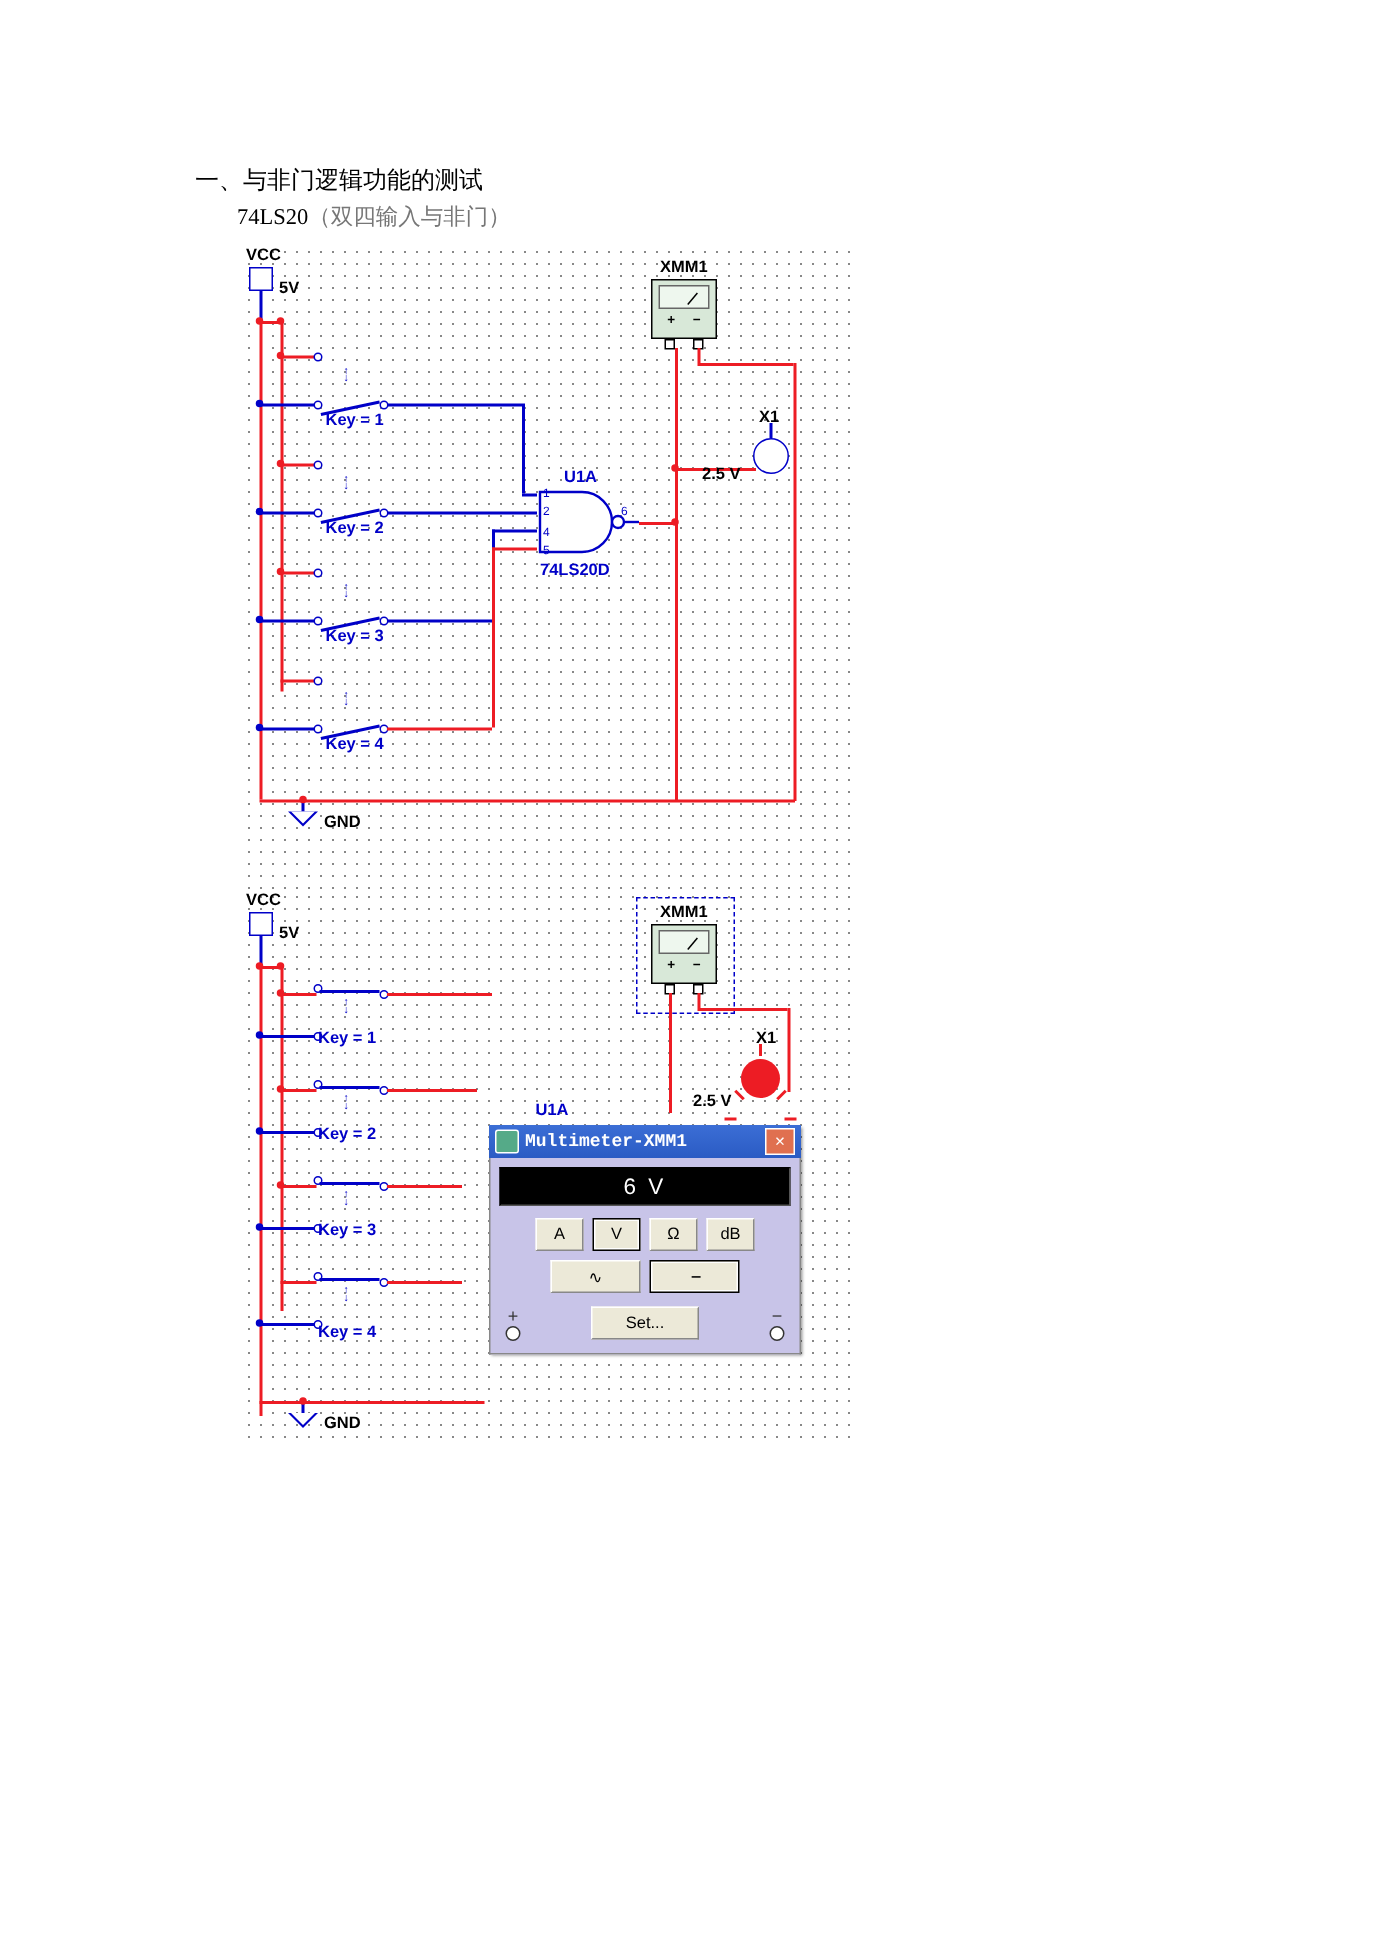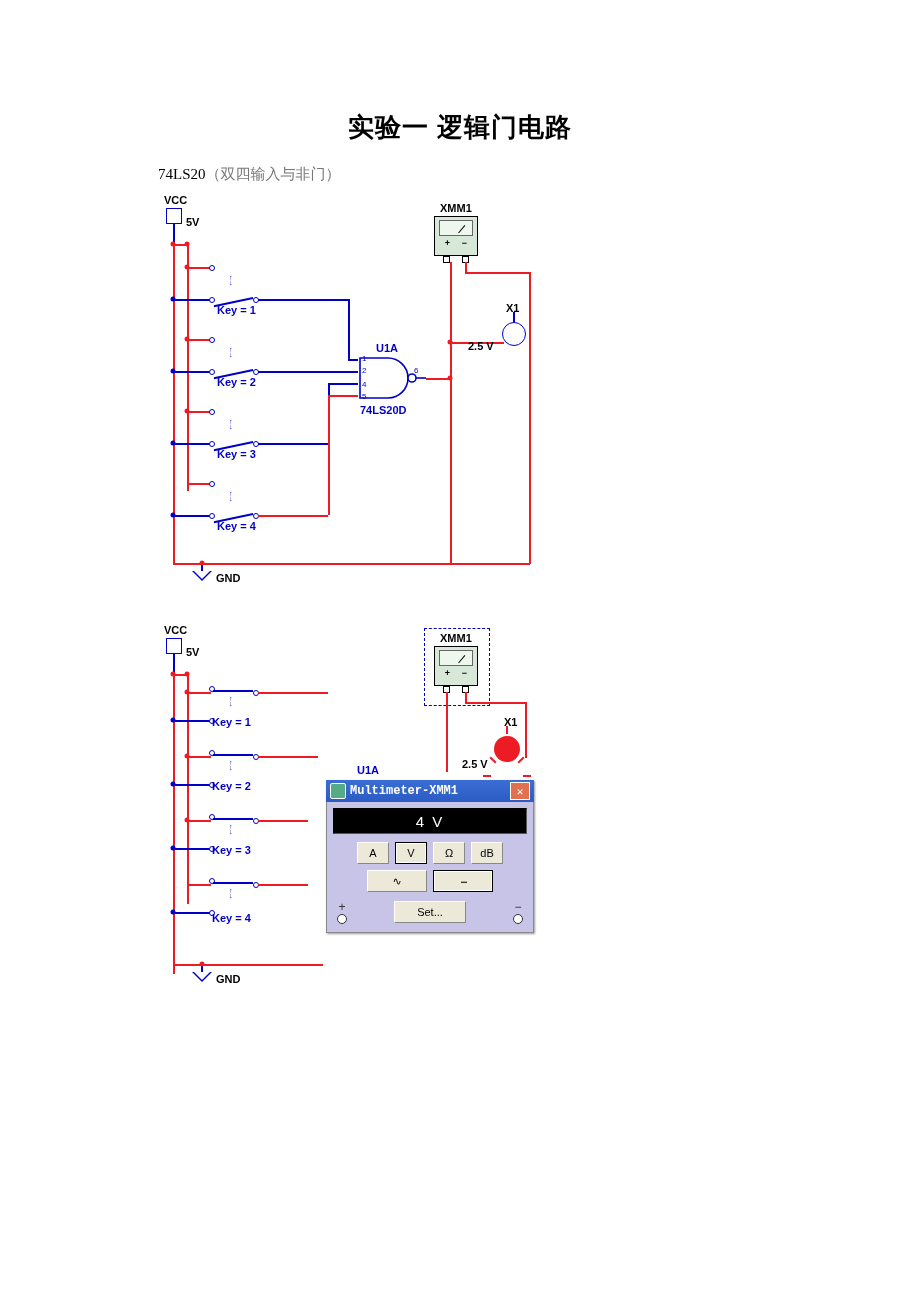--- a/index.html
+++ b/index.html
@@ -200,22 +200,22 @@
 
   
   .rays span { position: absolute; width: 2px; height: 8px; background: #ed1c24; }
 
 </style>
 </head>
 <body>
 
 <div class="page">
 
-  <div class="title">实验一  逻辑门电路</div>
-
+
+  <div class="heading1">一、与非门逻辑功能的测试</div>
   <div class="subheading">
     <span>74LS20</span><span class="gray">（双四输入与非门）</span>
   </div>
 
   <div class="schematic">
 
     <div class="vcc-label black-text" style="left:2px; top:0px;">VCC</div>
     <div class="vcc-box" style="left:4px; top:14px;"></div>
     <div class="vcc-5v black-text" style="left:24px; top:22px;">5V</div>
 
@@ -467,21 +467,21 @@
 
     <div class="mm-window" style="left:164px; top:156px;">
       <div class="mm-titlebar">
         <span class="icon"></span>
         <span>Multimeter-XMM1</span>
         <div class="mm-close">
           <span>✕</span>
         </div>
       </div>
       <div class="mm-body">
-        <div class="mm-display">4 V</div>
+        <div class="mm-display">6 V</div>
         <div class="mm-row">
           <div class="mm-btn">A</div>
           <div class="mm-btn sel">V</div>
           <div class="mm-btn">Ω</div>
           <div class="mm-btn">dB</div>
         </div>
         <div class="mm-row">
           <div class="mm-btn wide">
             <span>∿</span>
           </div>

